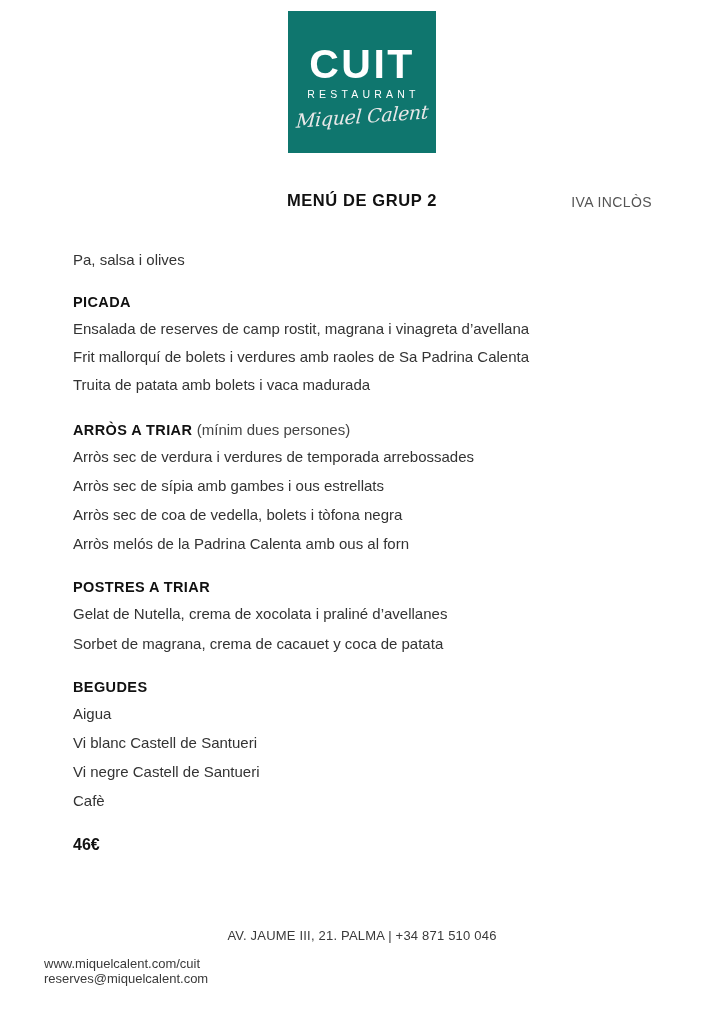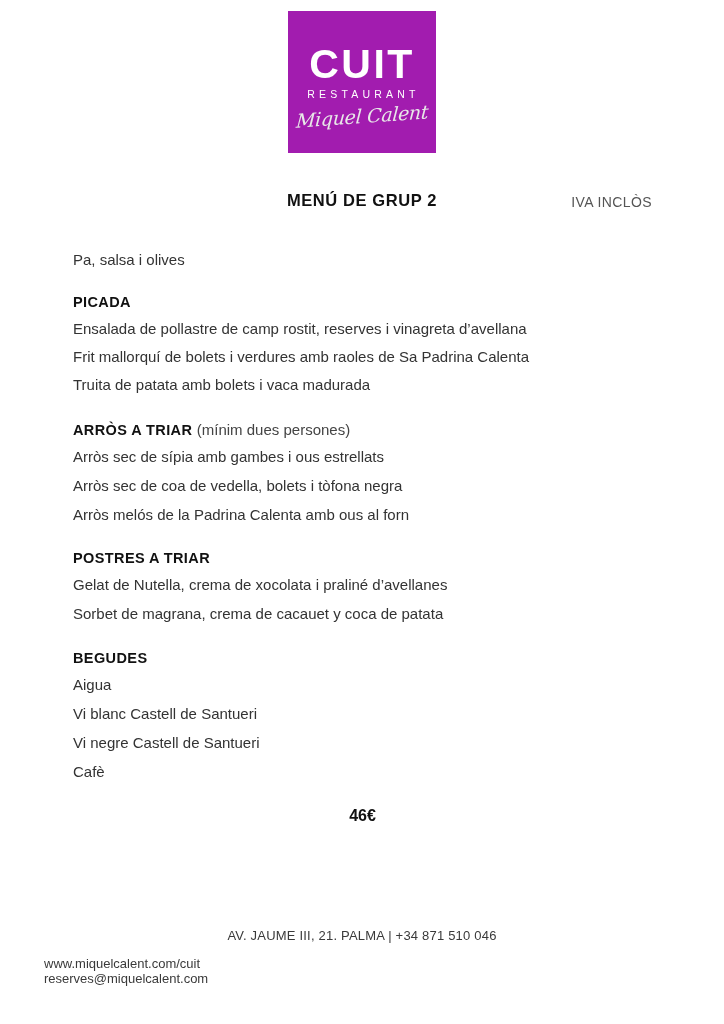--- a/index.html
+++ b/index.html
@@ -26,21 +26,21 @@
   
   .logo-wrap {
     width: 100%;
     display: flex;
     justify-content: center;
     padding-top: 11px;
   }
   .logo-box {
     width: 148px;
     height: 142px;
-    background: #a21caf;
+    background: #0f766e;
     display: flex;
     flex-direction: column;
     align-items: center;
     justify-content: center;
     box-sizing: border-box;
     padding-top: 6px;
   }
   .logo-main {
     color: #ffffff;
     font-size: 41px;
@@ -127,21 +127,21 @@
     max-width: 580px;
   }
   .dish:last-child { margin-bottom: 0; }
 
   .section.tight .dish { margin-bottom: 10px; }
 
   
   .price-row {
     margin-top: 26px;
     padding: 0 72px 0 73px;
-    text-align: center;
+    text-align: left;
   }
   .price {
     font-size: 16px;
     font-weight: bold;
     color: #111111;
   }
 
   
   .footer {
     position: absolute;
@@ -188,30 +188,31 @@
   </div>
 
   <div class="content">
 
     <div class="intro">Pa, salsa i olives</div>
 
     <div class="section">
       <div class="section-head">
         <span>PICADA</span>
       </div>
-      <div class="dish">Ensalada de pollastre de camp rostit, reserves i vinagreta d’avellana</div>
+      <div class="dish">Ensalada de reserves de camp rostit, magrana i vinagreta d’avellana</div>
       <div class="dish">Frit mallorquí de bolets i verdures amb raoles de Sa Padrina Calenta</div>
       <div class="dish">Truita de patata amb bolets i vaca madurada</div>
     </div>
 
     <div class="section tight">
       <div class="section-head">
         <span>ARRÒS  A TRIAR</span>
         <span class="note">(mínim dues persones)</span>
       </div>
+      <div class="dish">Arròs sec de verdura i verdures de temporada arrebossades</div>
       <div class="dish">Arròs sec de sípia amb gambes i ous estrellats</div>
       <div class="dish">Arròs sec de coa de vedella, bolets i tòfona negra</div>
       <div class="dish">Arròs melós de la Padrina Calenta amb ous al forn</div>
     </div>
 
     <div class="section tight">
       <div class="section-head">
         <span>POSTRES A TRIAR</span>
       </div>
       <div class="dish">Gelat de Nutella, crema de xocolata i praliné d’avellanes</div>

